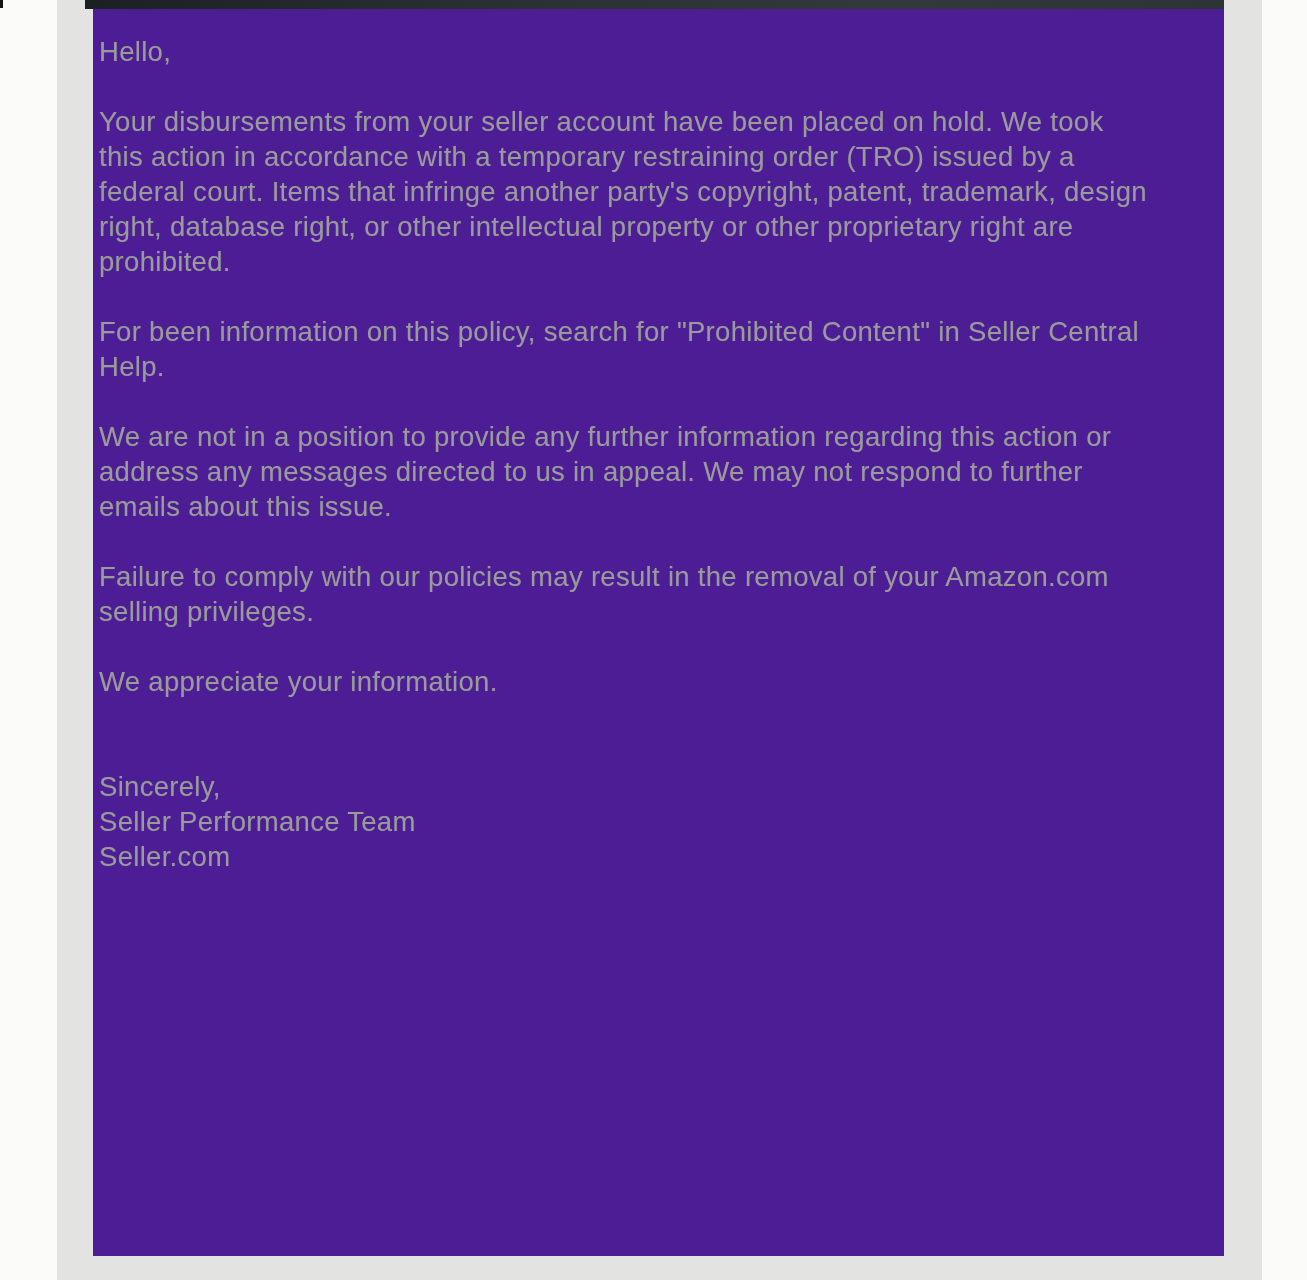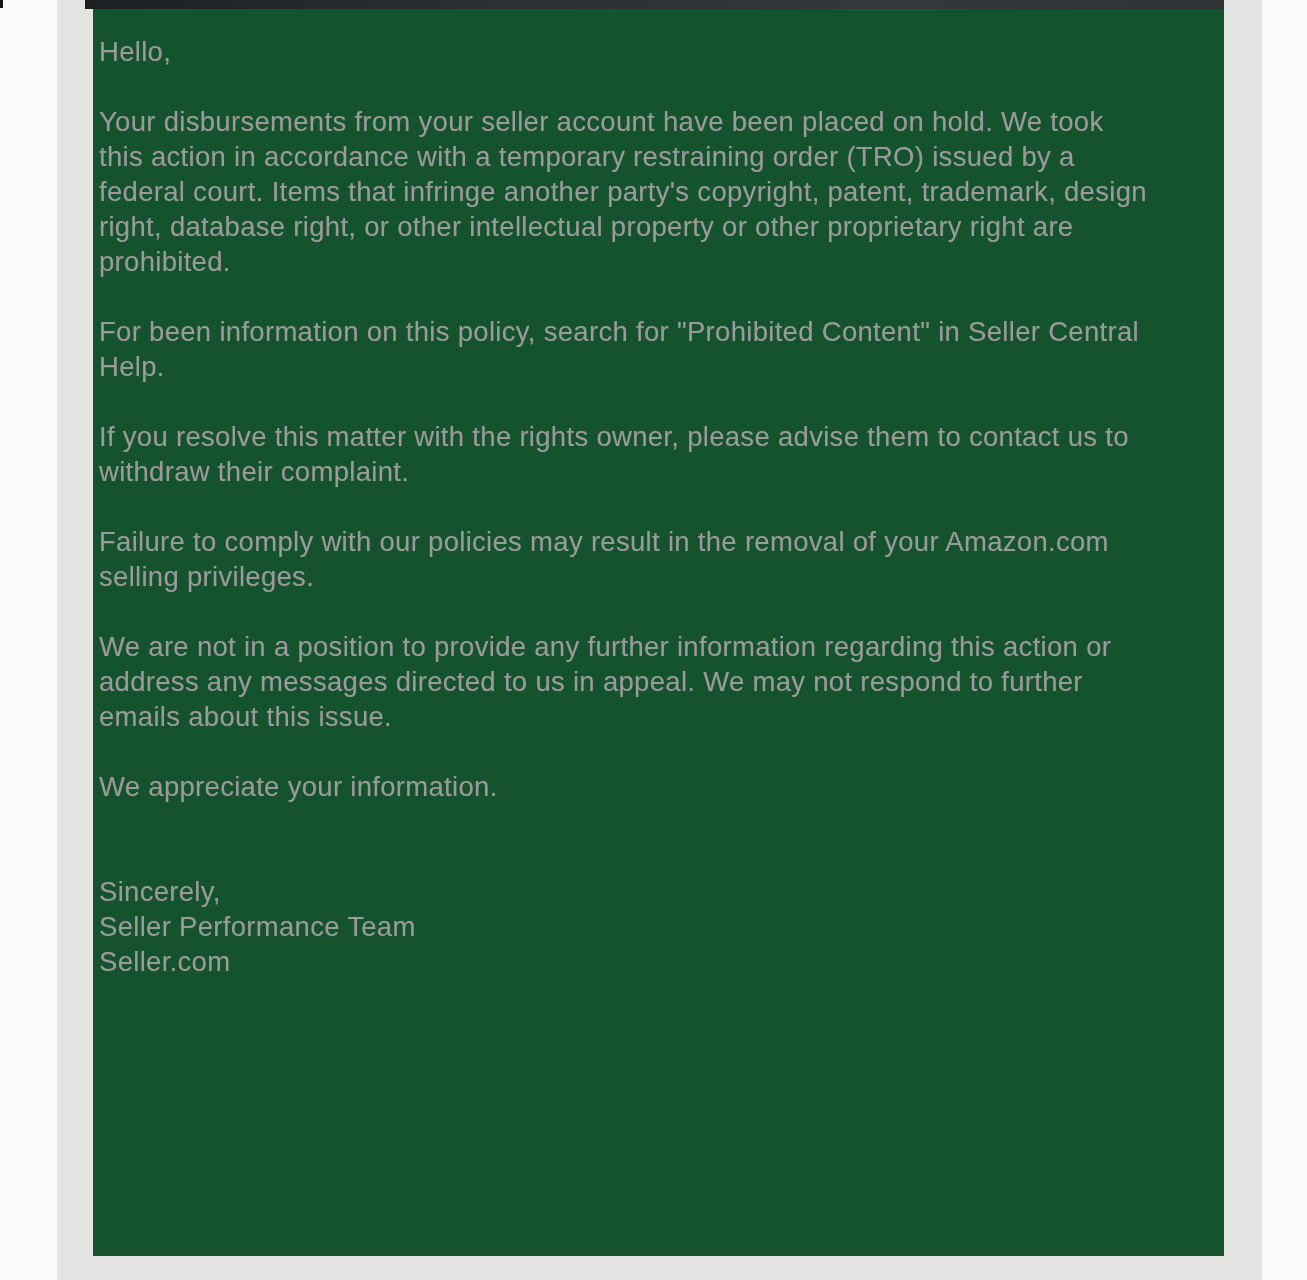--- a/index.html
+++ b/index.html
@@ -42,21 +42,21 @@
     height: 8px;
     background: #141414;
   }
   
   .card {
     position: absolute;
     left: 93px;
     top: 9px;
     width: 1131px;
     height: 1247px;
-    background: #14532d;
+    background: #4c1d95;
     box-sizing: border-box;
     padding: 25px 0 0 6px;
     overflow: hidden;
   }
   .para {
     font-size: 27.5px;
     line-height: 35px;
     letter-spacing: 0.3px;
     color: #9a9a9a;
     white-space: pre;
@@ -81,29 +81,27 @@
     <div class="para">Your disbursements from your seller account have been placed on hold. We took
 this action in accordance with a temporary restraining order (TRO) issued by a
 federal court. Items that infringe another party's copyright, patent, trademark, design
 right, database right, or other intellectual property or other proprietary right are
 prohibited.</div>
 
     <div class="para">For been information on this policy, search for "Prohibited Content" in Seller Central
 Help.</div>
 
 
-    <div class="para">If you resolve this matter with the rights owner, please advise them to contact us to
-withdraw their complaint.</div>
-
-    <div class="para">Failure to comply with our policies may result in the removal of your Amazon.com
-selling privileges.</div>
 
     <div class="para">We are not in a position to provide any further information regarding this action or
 address any messages directed to us in appeal. We may not respond to further
 emails about this issue.</div>
+
+    <div class="para">Failure to comply with our policies may result in the removal of your Amazon.com
+selling privileges.</div>
 
     <div class="para">We appreciate your information.</div>
 
     <div class="para signature">Sincerely,
 Seller Performance Team
 Seller.com</div>
   </div>
 </div>
 
 </body></html>

